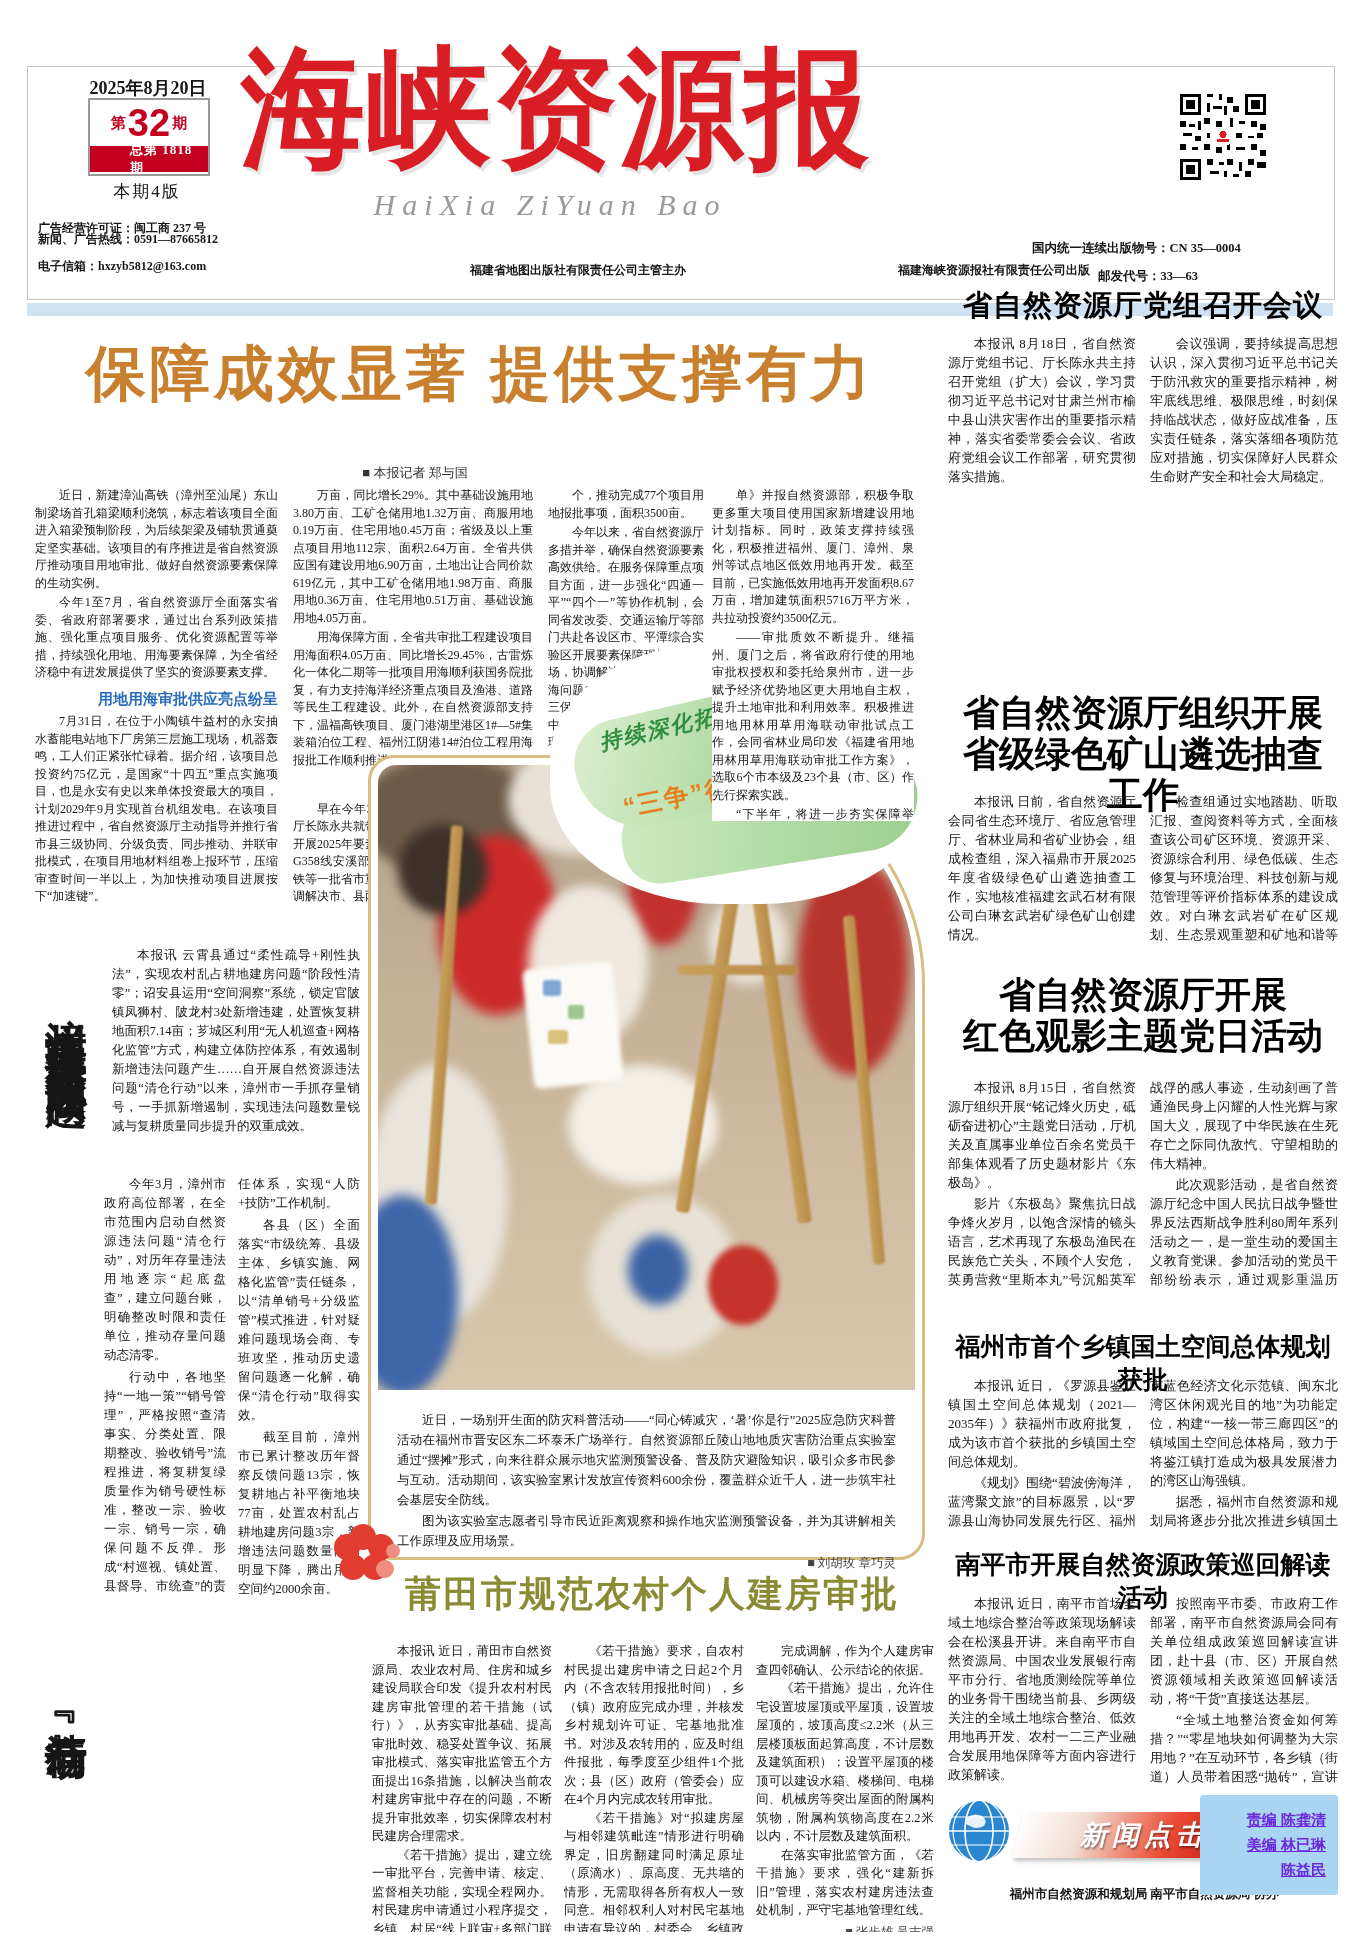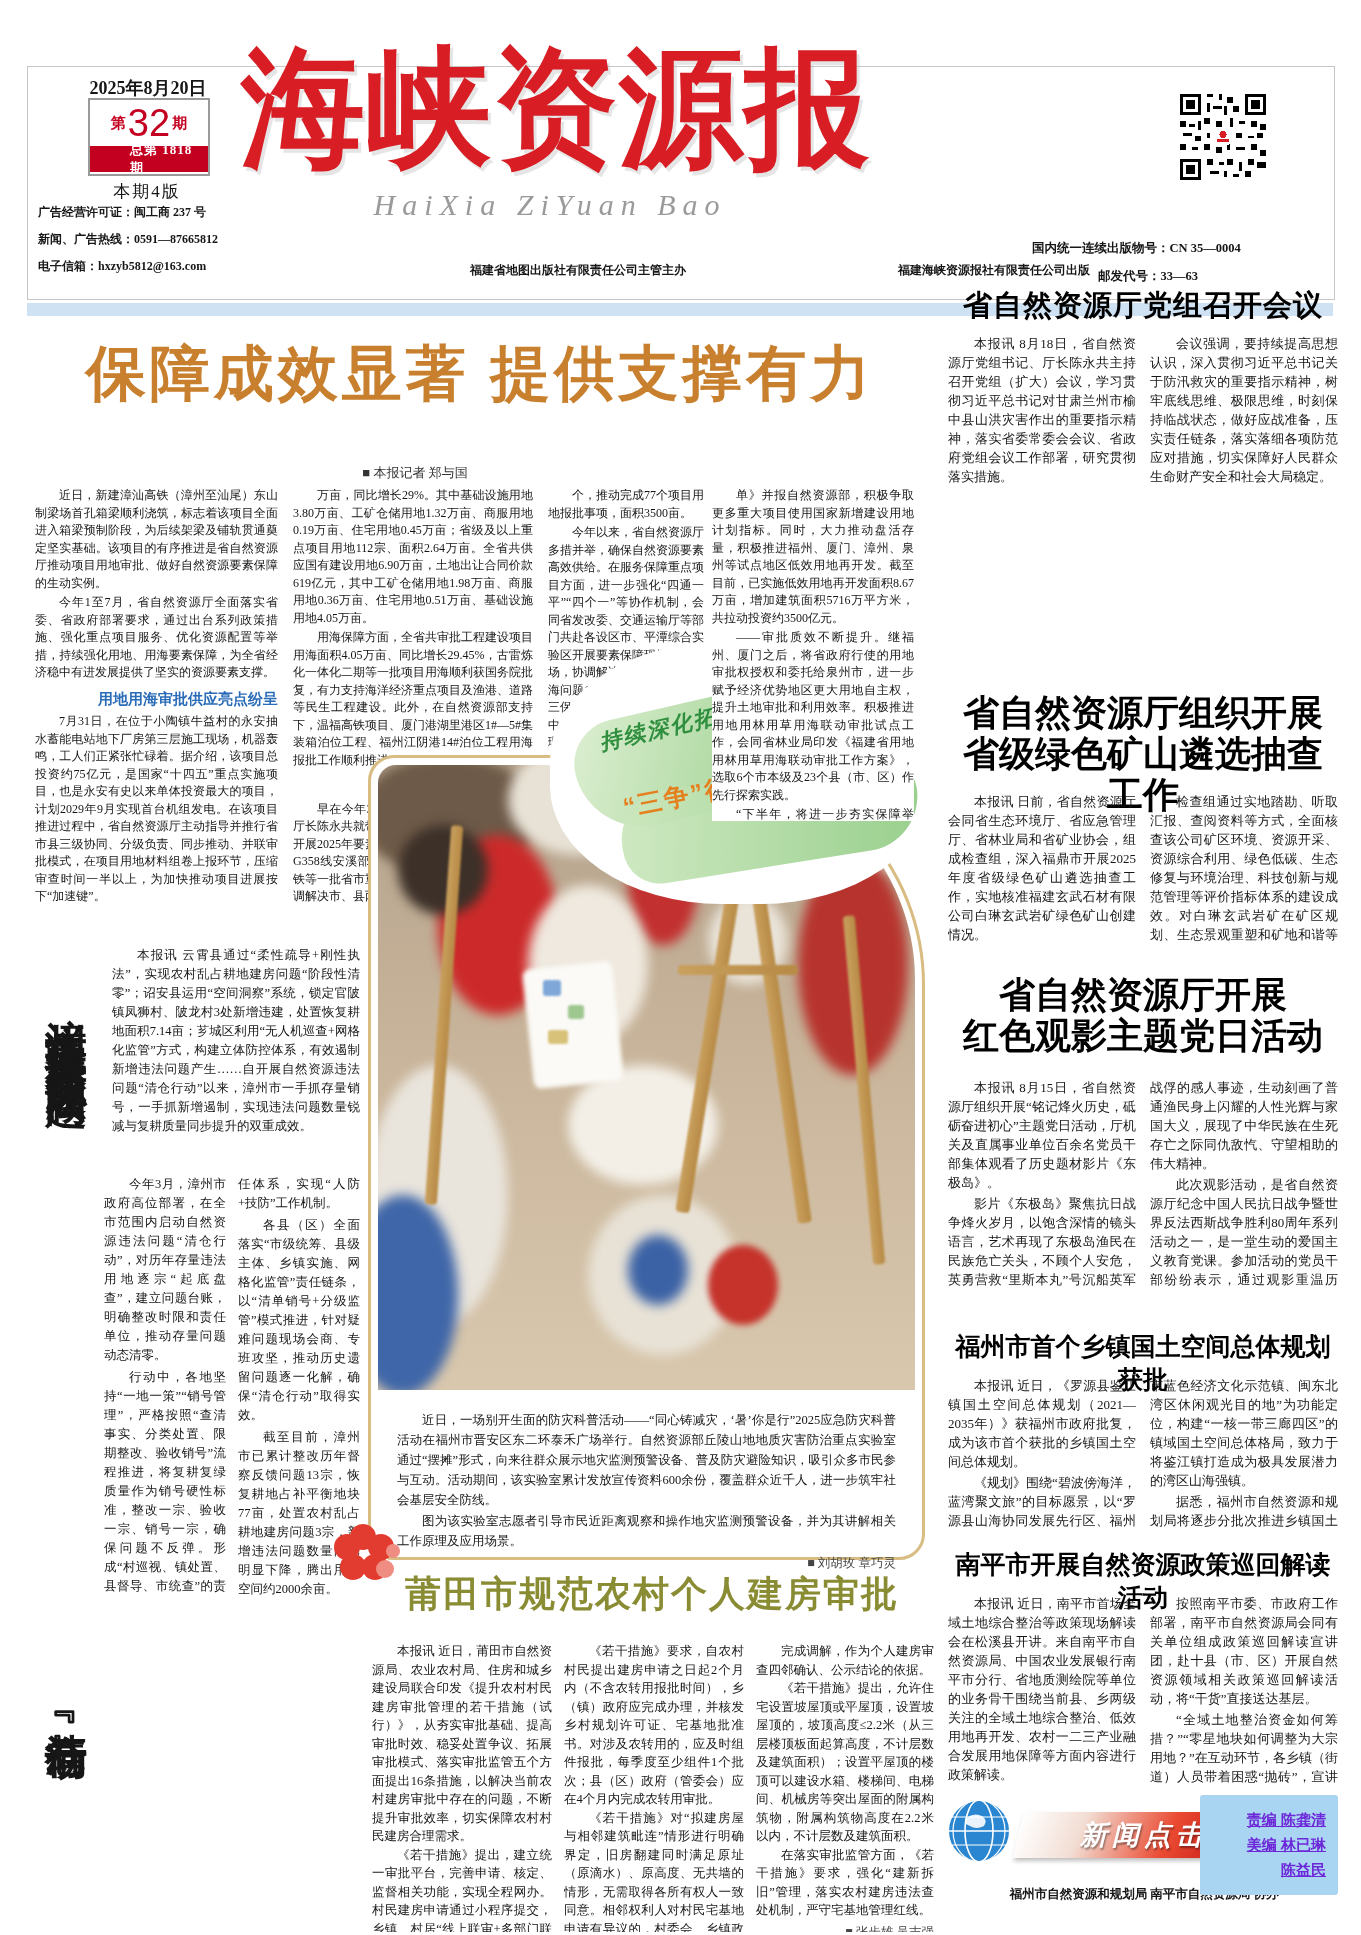--- a/index.html
+++ b/index.html
@@ -9,21 +9,21 @@
   .ctr{text-align:center;}
   .p{margin:0;text-indent:2em;text-align:justify;}
   .just{text-align:justify;}
 
   
   .hdr-frame{left:27px;top:66px;width:1306px;height:232px;border:1px solid #c6c6c6;}
   .hdr-date{left:48px;top:76px;width:200px;font-size:18px;font-weight:bold;}
   .issue-box{left:88px;top:98px;width:118px;height:74px;border:2px solid #9a9a9a;background:#fff;}
   .issue-top{height:46px;display:flex;align-items:center;justify-content:center;color:#c40020;}
   .issue-top .sm{font-size:15px;font-weight:bold;}
-  .issue-top .big{font-size:38px;font-weight:400;font-family:"Liberation Sans",sans-serif;line-height:1;margin:0 2px;}
+  .issue-top .big{font-size:38px;font-weight:700;font-family:"Liberation Sans",sans-serif;line-height:1;margin:0 2px;}
   .issue-bar{height:26px;background:#c40020;color:#fff;display:flex;align-items:center;justify-content:center;
              font-size:13px;font-weight:bold;letter-spacing:1px;padding-left:40px;}
   .hdr-pages{left:88px;top:180px;width:118px;font-size:17px;letter-spacing:2px;}
   .hdr-info{left:38px;width:310px;font-size:12px;font-weight:bold;}
   .masthead{left:222px;top:26px;width:668px;height:168px;display:flex;align-items:center;justify-content:center;
             font-family:"DejaVu Sans",sans-serif;font-weight:900;color:#d81e24;font-size:124px;letter-spacing:2px;
             text-shadow:3px 4px 0 rgba(180,180,180,.35);transform:scaleY(1.05);}
   .pinyin{left:270px;top:188px;width:560px;font-family:"Liberation Serif",serif;font-style:italic;color:#9a9a9a;
           font-size:30px;letter-spacing:7px;}
   .pub-line{left:470px;top:262px;width:620px;font-size:12px;font-weight:bold;display:flex;justify-content:space-between;}
@@ -127,21 +127,21 @@
     <div class="issue-top">
       <span class="sm">第</span>
       <span class="big">32</span>
       <span class="sm">期</span>
     </div>
     <div class="issue-bar">总第 1818 期</div>
   </div>
 
   <div class="abs hdr-pages ctr">本期4版</div>
 
-  <div class="abs hdr-info" style="top:204px;">广告经营许可证：闽工商 237 号</div>
+  <div class="abs hdr-info" style="top:220px;">广告经营许可证：闽工商 237 号</div>
   <div class="abs hdr-info" style="top:231px;">新闻、广告热线：0591—87665812</div>
   <div class="abs hdr-info" style="top:258px;">电子信箱：hxzyb5812@163.com</div>
 
   <div class="abs masthead">海峡资源报</div>
   <div class="abs pinyin ctr">HaiXia ZiYuan Bao</div>
 
   <div class="abs pub-line">
     <span>福建省地图出版社有限责任公司主管主办</span>
     <span>福建海峡资源报社有限责任公司出版</span>
   </div>
@@ -231,21 +231,21 @@
   </div>
   <div class="abs lead-col c3">
     <div>
         <p class="p">个，推动完成77个项目用地报批事项，面积3500亩。</p>
         <p class="p">今年以来，省自然资源厅多措并举，确保自然资源要素高效供给。在服务保障重点项目方面，进一步强化“四通一平”“四个一”等协作机制，会同省发改委、交通运输厅等部门共赴各设区市、平潭综合实验区开展要素保障现场办公13场，协调解决重大项目用地用海问题108个。深化“一清单、三保障”工作机制，将200个重中之重等重大项目纳入清单管理，提前介入，重点跟踪，目前已落实用地用海保障166个。</p>
         <p class="p">——政策支撑持续强化。不仅争取自然资源部出台支持两岸融合发展的政策，省自然资源厅也出台了推动全省经济回升向好的支持措施、城镇开发边界管理实施细则、乡村振兴项目用地流程“一张图”，会同省发改委制定增强对优势地</p>
       </div>
   </div>
   <div class="abs lead-col c4">
     <div>
-        <p class="p">单》并报自然资源部，积极争取更多重大项目使用国家新增建设用地计划指标。同时，大力推动盘活存量，积极推进福州、厦门、漳州、泉州等试点地区低效用地再开发。截至目前，已实施低效用地再开发面积8.67万亩，增加建筑面积5716万平方米，共拉动投资约3500亿元。</p>
+        <p class="p">单》并报自然资源部，积极争取更多重大项目使用国家新增建设用地计划指标。同时，政策支撑持续强化，积极推进福州、厦门、漳州、泉州等试点地区低效用地再开发。截至目前，已实施低效用地再开发面积8.67万亩，增加建筑面积5716万平方米，共拉动投资约3500亿元。</p>
         <p class="p">——审批质效不断提升。继福州、厦门之后，将省政府行使的用地审批权授权和委托给泉州市，进一步赋予经济优势地区更大用地自主权，提升土地审批和利用效率。积极推进用地用林用草用海联动审批试点工作，会同省林业局印发《福建省用地用林用草用海联动审批工作方案》，选取6个市本级及23个县（市、区）作先行探索实践。</p>
         <p class="p">“下半年，将进一步夯实保障举措，加强调度督导，深化细化做好自然资源要素保障工作，全力服务经济回升向好。”省自然资源厅相关负责人表示。</p>
       </div>
   </div>
 
   <div class="abs ribbon">
     <div class="rb-halo"></div>
     <div class="leaf1"></div>
     <div class="leaf2"></div>
     <div class="rb-tail"></div>

